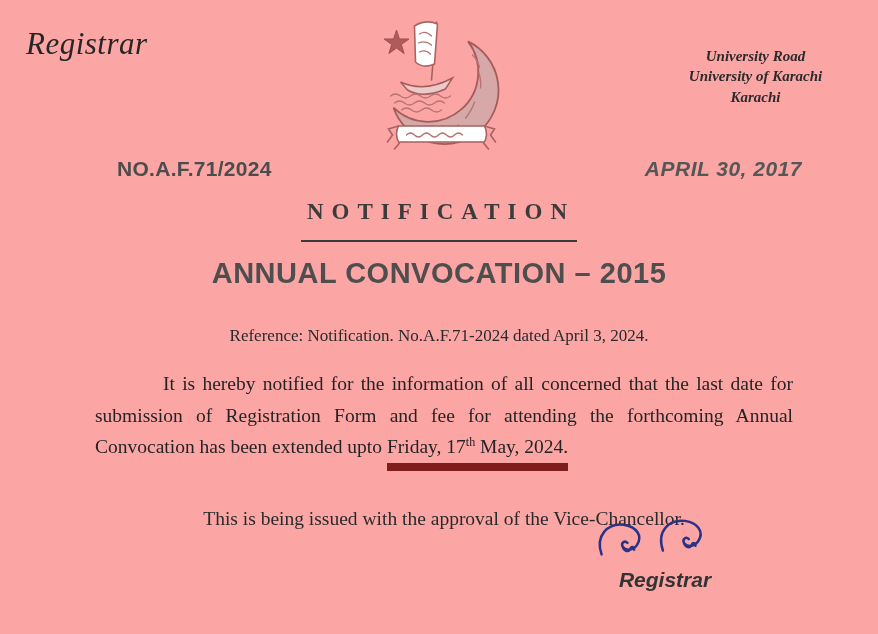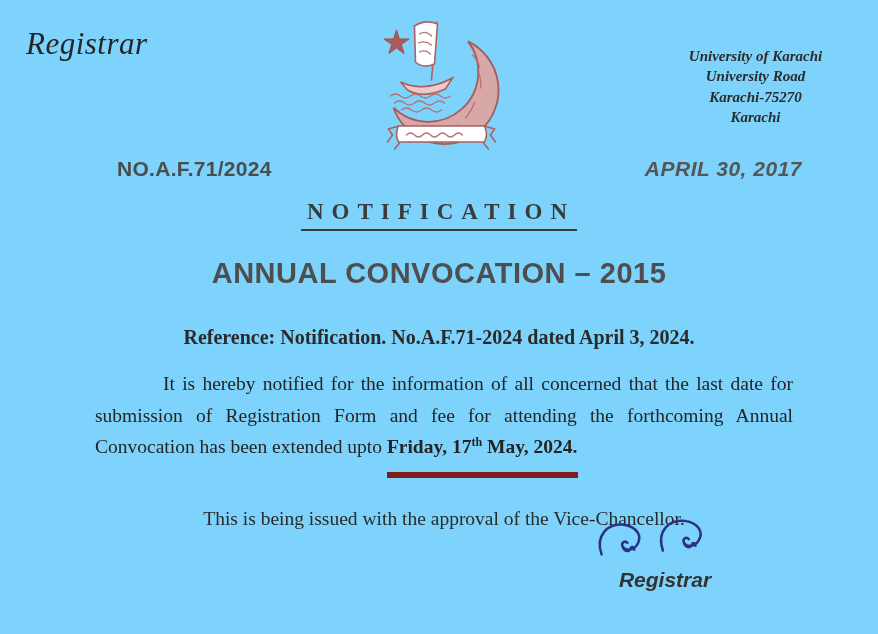--- a/index.html
+++ b/index.html
@@ -1,20 +1,20 @@
 <!DOCTYPE html>
 <html><head>
 <meta charset="utf-8">
 <style>
   html,body{margin:0;padding:0;background:#e8e8e8;}
   .page{
     position:relative;
     width:878px;height:634px;
     margin:0 auto;
-    background:#7dd3fc;
+    background:#fca5a5;
     overflow:hidden;
     font-family:"Liberation Serif", serif;
     color:#222;
   }
   .registrar-corner{
     position:absolute;left:26px;top:26px;
     font-style:italic;font-size:31px;color:#262626;
     letter-spacing:0.5px;
   }
   .crest{position:absolute;left:352px;top:10px;width:175px;height:150px;}
@@ -35,43 +35,43 @@
     font-family:"Liberation Sans", sans-serif;
     font-weight:bold;font-style:italic;font-size:21px;color:#565656;
     letter-spacing:0.5px;
   }
   .notification-row{position:absolute;left:0;right:0;top:199px;text-align:center;}
   .notification-title{
     display:inline-block;
     font-weight:bold;font-size:23px;color:#3b3b3b;
     letter-spacing:8px;
     border-bottom:2px solid #3b3b3b;
-    padding:0 2px 4px 6px;
+    padding:0 2px 15px 6px;
   }
   .convocation-row{position:absolute;left:0;right:0;top:257px;text-align:center;}
   .convocation-title{
     display:inline-block;
     font-family:"Liberation Sans", sans-serif;
     font-weight:bold;font-size:29px;color:#4e4e4e;
     letter-spacing:0.5px;
   }
   .reference-row{position:absolute;left:0;right:0;top:326px;text-align:center;}
   .reference-line{
     display:inline-block;
-    font-weight:bold;font-size:20px;color:#2a2a2a;
+    font-weight:normal;font-size:17px;color:#2a2a2a;
   }
   .body-para{
     position:absolute;left:95px;top:368px;width:698px;
     font-size:19.5px;line-height:31.5px;color:#242424;
     text-align:justify;text-indent:68px;
   }
   .deadline{
-    font-weight:bold;
-    border-bottom:6px solid #7f1d1d;
-    padding-bottom:15px;
+    font-weight:normal;
+    border-bottom:8px solid #7f1d1d;
+    padding-bottom:6px;
   }
   .deadline sup{font-size:0.62em;line-height:0;}
   .approval-row{position:absolute;left:95px;top:508px;width:698px;text-align:center;
     font-size:19.5px;color:#2a2a2a;}
   .sig-block{position:absolute;left:495px;top:518px;width:340px;text-align:center;}
   .sig-ink{display:block;margin:0 auto 4px 96px;width:140px;height:46px;}
   .sig-name{
     font-weight:bold;font-size:20px;color:#222;
     letter-spacing:0.5px;white-space:nowrap;
   }
@@ -115,23 +115,22 @@
 
       <g>
         <path d="M44,116 L130,116 Q134,124 130,132 L44,132 Q40,124 44,116 Z" fill="#ffffff" stroke="#a86060" stroke-width="1.6"></path>
         <path class="rose-stroke" d="M44,116 l-10,3 l4,6 l-5,7 M130,116 l10,3 l-4,6 l5,7 M40,139 l5,-6 M134,139 l-5,-6"></path>
         <path class="rose-thin" d="M52,125 q4,-4 8,0 q4,4 8,0 q4,-4 8,0 q4,4 8,0 q4,-4 8,0 q4,4 8,0 q4,-4 8,0"></path>
       </g>
     </svg>
   </div>
 
   <div class="address-block">
+    <div>University Road</div>
     <div>University of Karachi</div>
-    <div>University Road</div>
-    <div>Karachi-75270</div>
     <div>Karachi</div>
   </div>
 
   <div class="ref-no">NO.A.F.71/2024</div>
 
   <div class="doc-date">APRIL 30, 2017</div>
 
   <div class="notification-row">
     <span class="notification-title">NOTIFICATION</span>
   </div>

